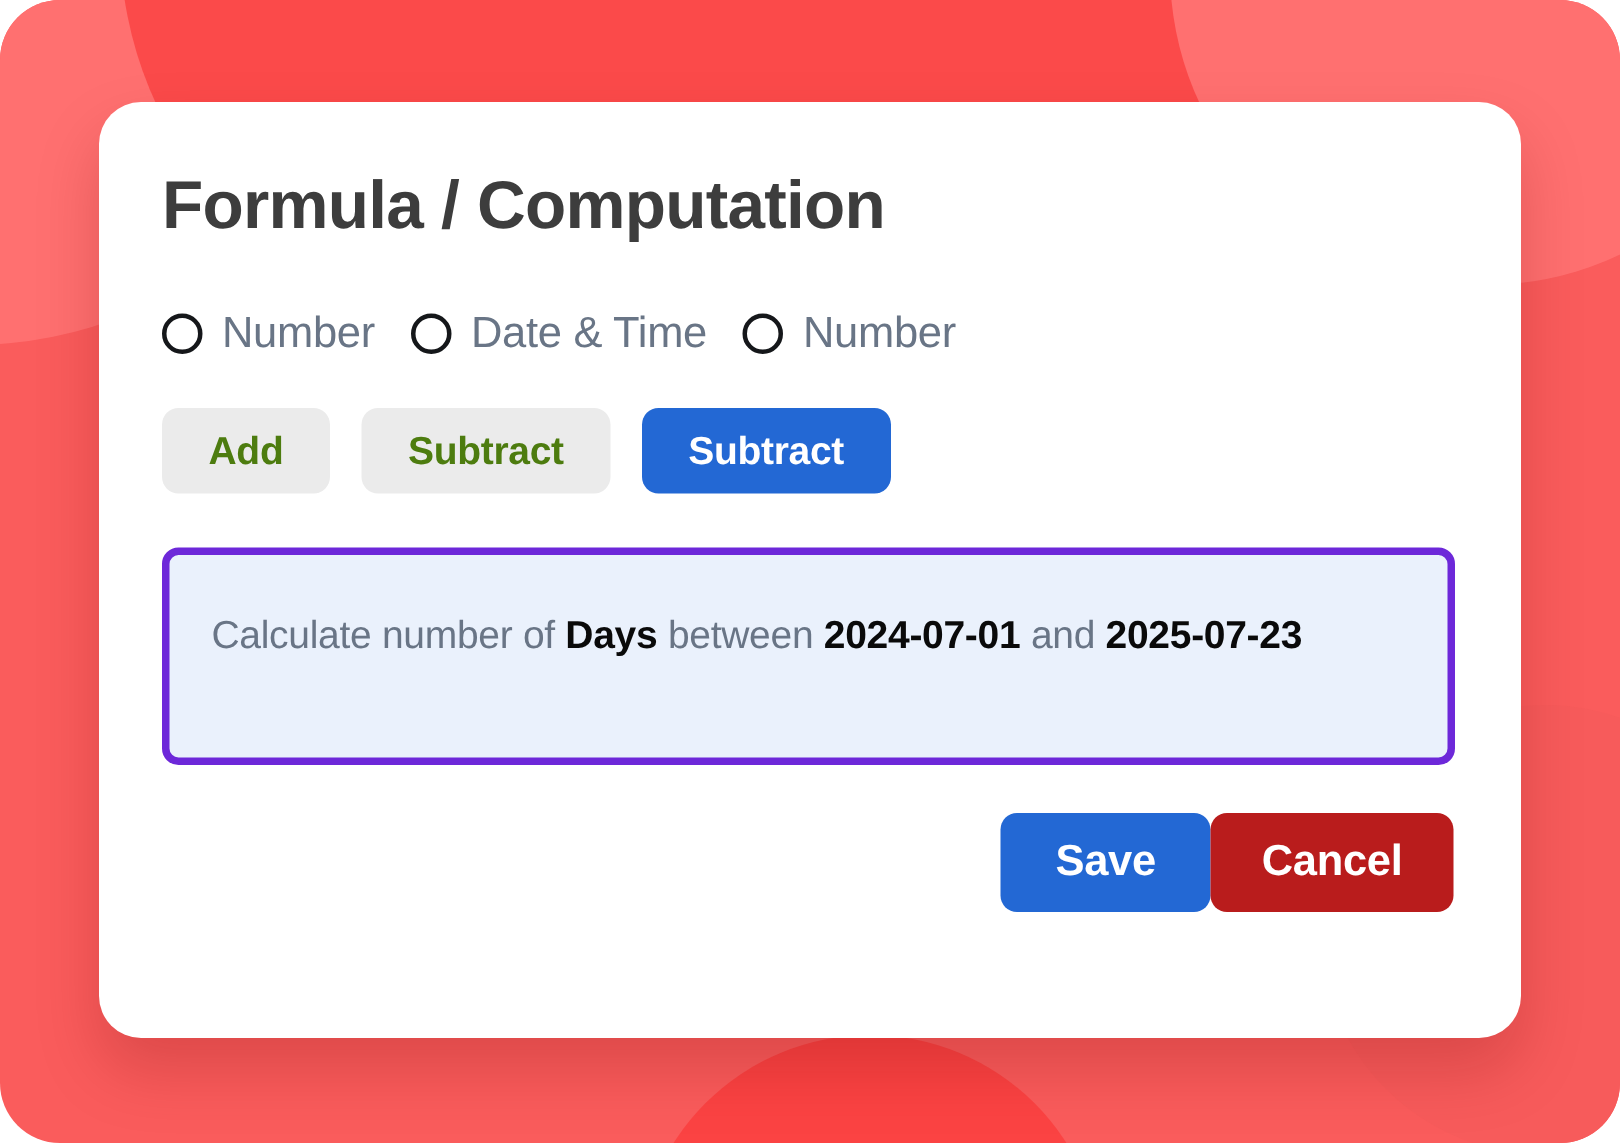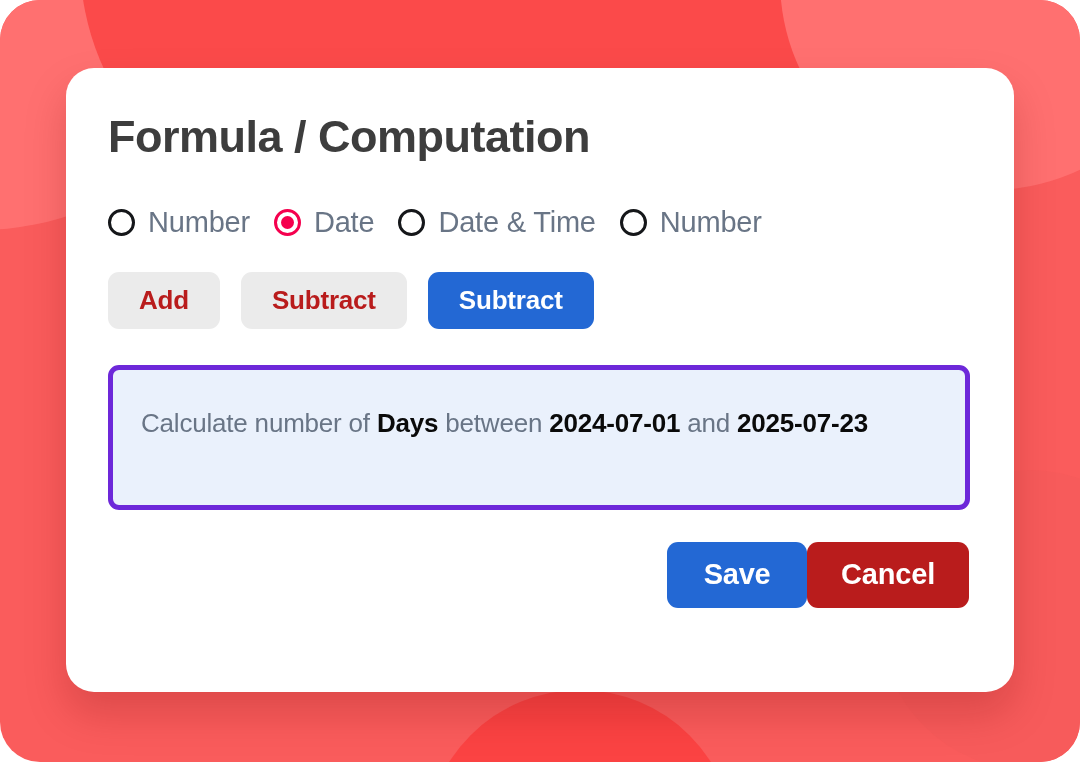--- a/index.html
+++ b/index.html
@@ -147,21 +147,21 @@
     padding: 0 31px;
     font-family: "Liberation Sans", sans-serif;
     font-size: 26px;
     font-weight: bold;
     letter-spacing: -0.2px;
     cursor: pointer;
     white-space: nowrap;
   }
   .op-btn.inactive {
     background: #EBEBEB;
-    color: #b91c1c;
+    color: #4d7c0f;
   }
   .op-btn.active {
     background: #2368D4;
     color: #ffffff;
   }
 
   
   .summary {
     margin-top: 36px;
     margin-left: 2px;
@@ -224,26 +224,20 @@
 
     <div class="radio-row">
 
       <div class="radio-option">
         <span class="radio-mark">
           <span class="radio-dot"></span>
         </span>
         <span class="radio-label">Number</span>
       </div>
 
-      <div class="radio-option selected">
-        <span class="radio-mark">
-          <span class="radio-dot"></span>
-        </span>
-        <span class="radio-label">Date</span>
-      </div>
 
       <div class="radio-option">
         <span class="radio-mark">
           <span class="radio-dot"></span>
         </span>
         <span class="radio-label">Date &amp; Time</span>
       </div>
 
       <div class="radio-option">
         <span class="radio-mark">

